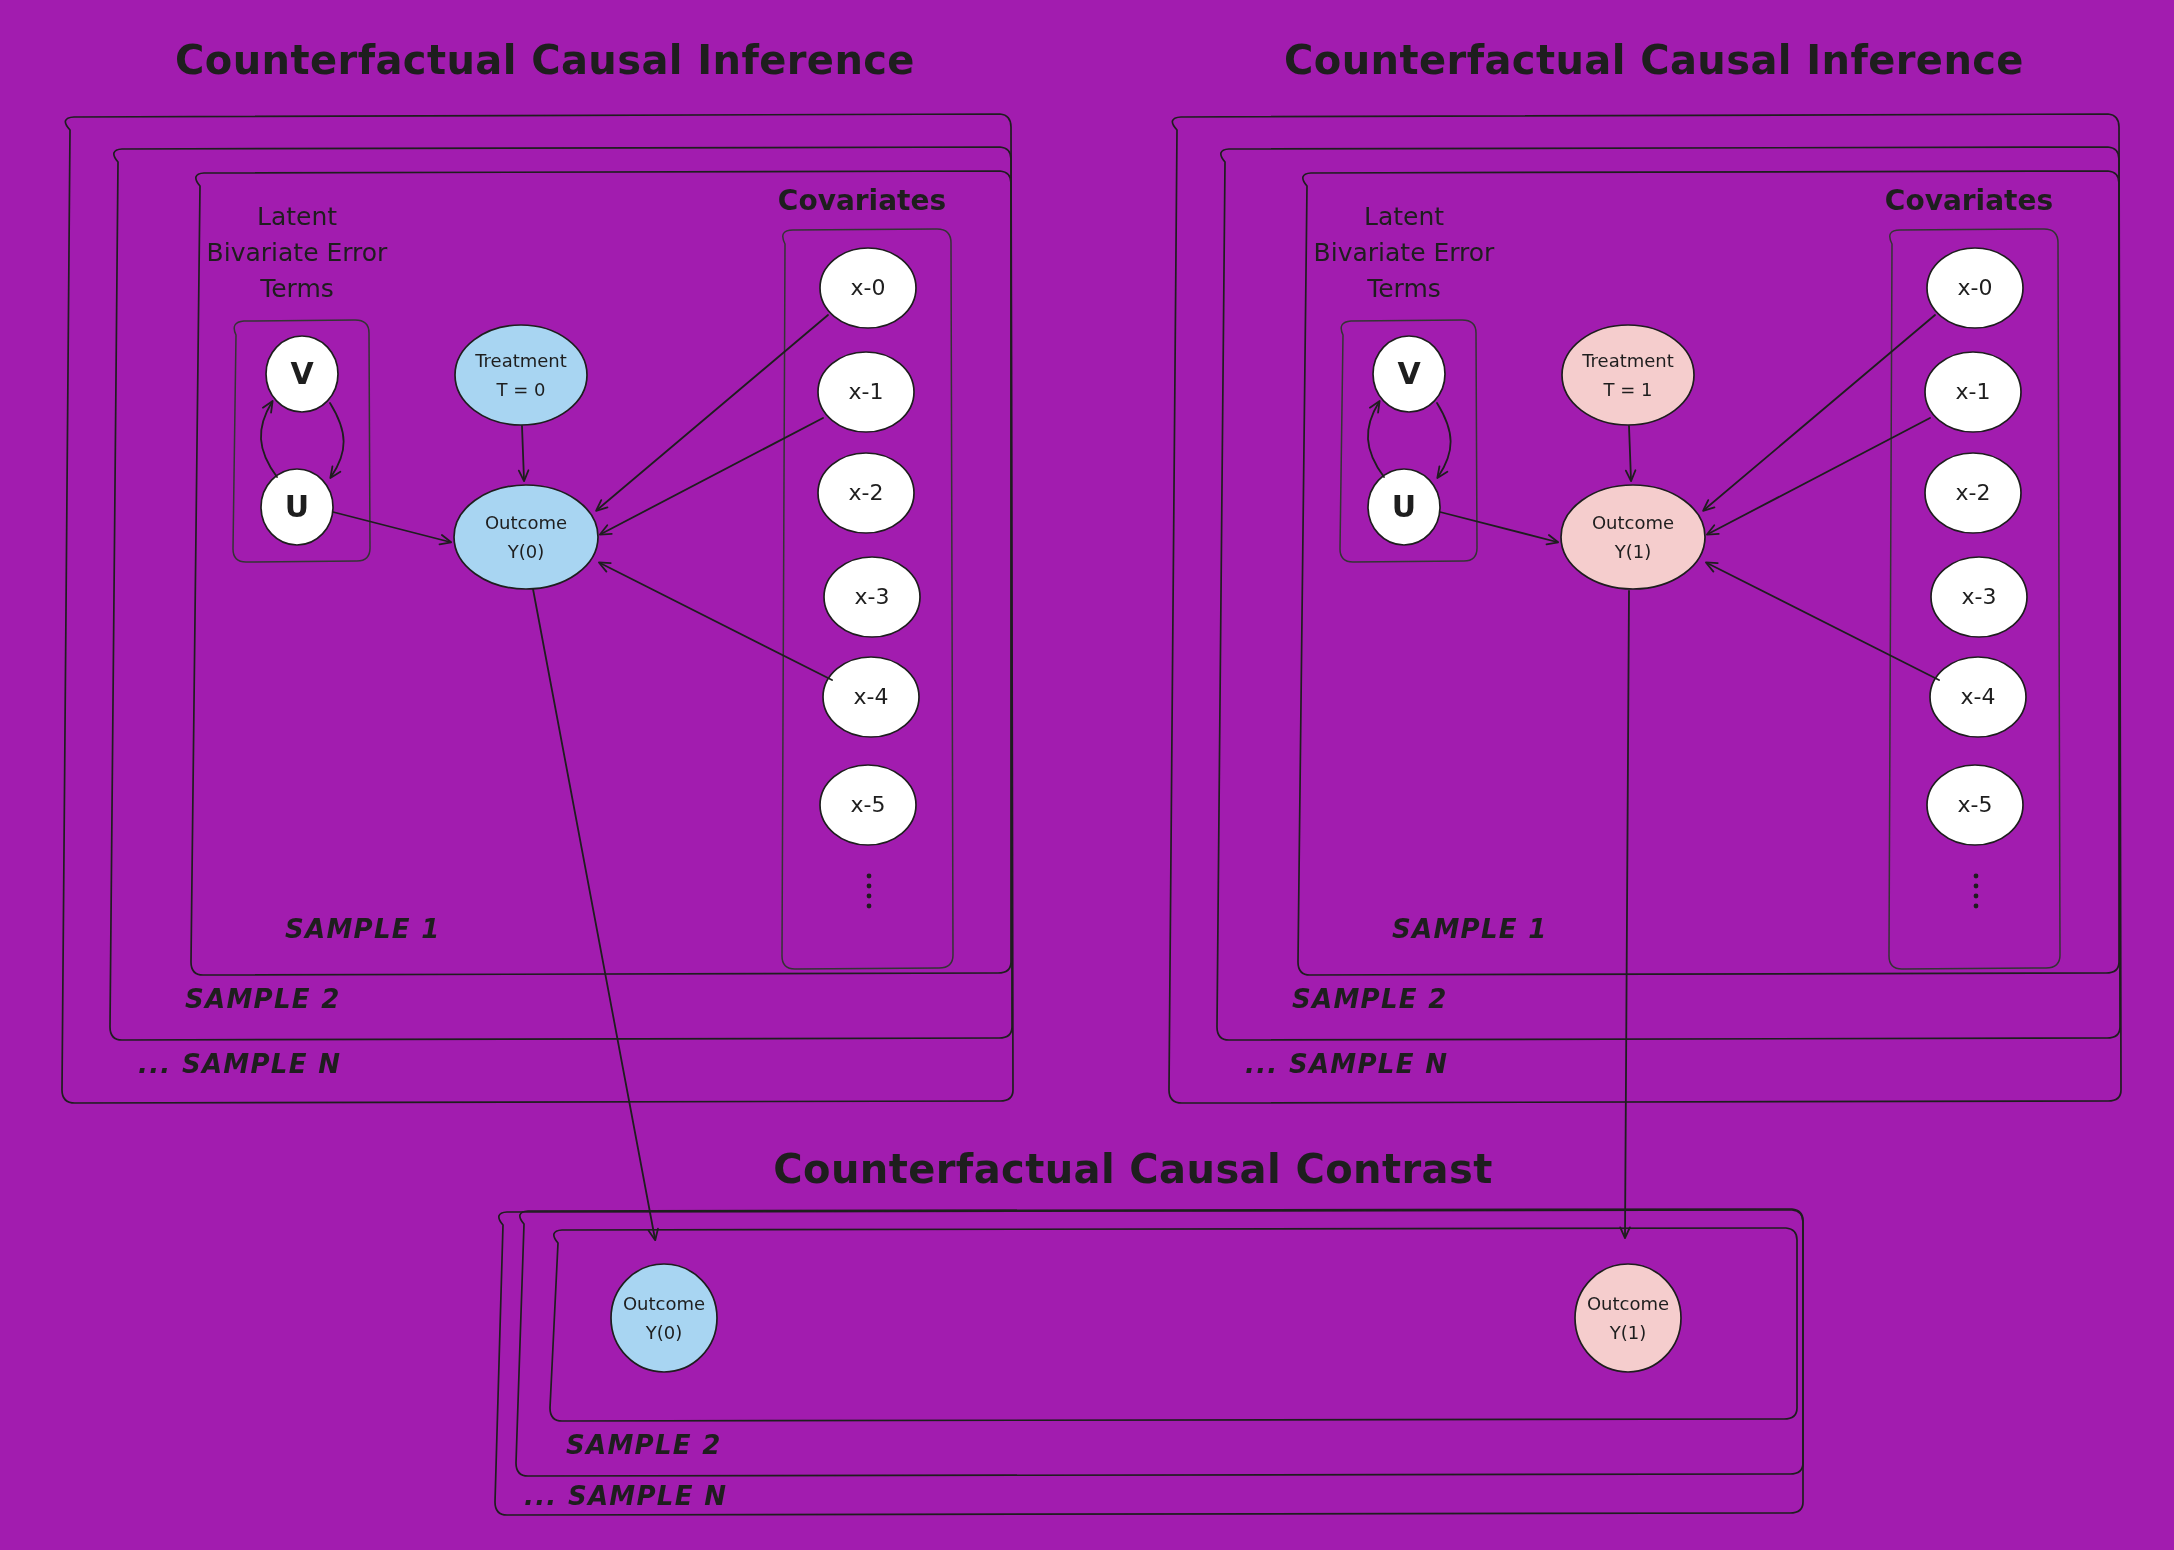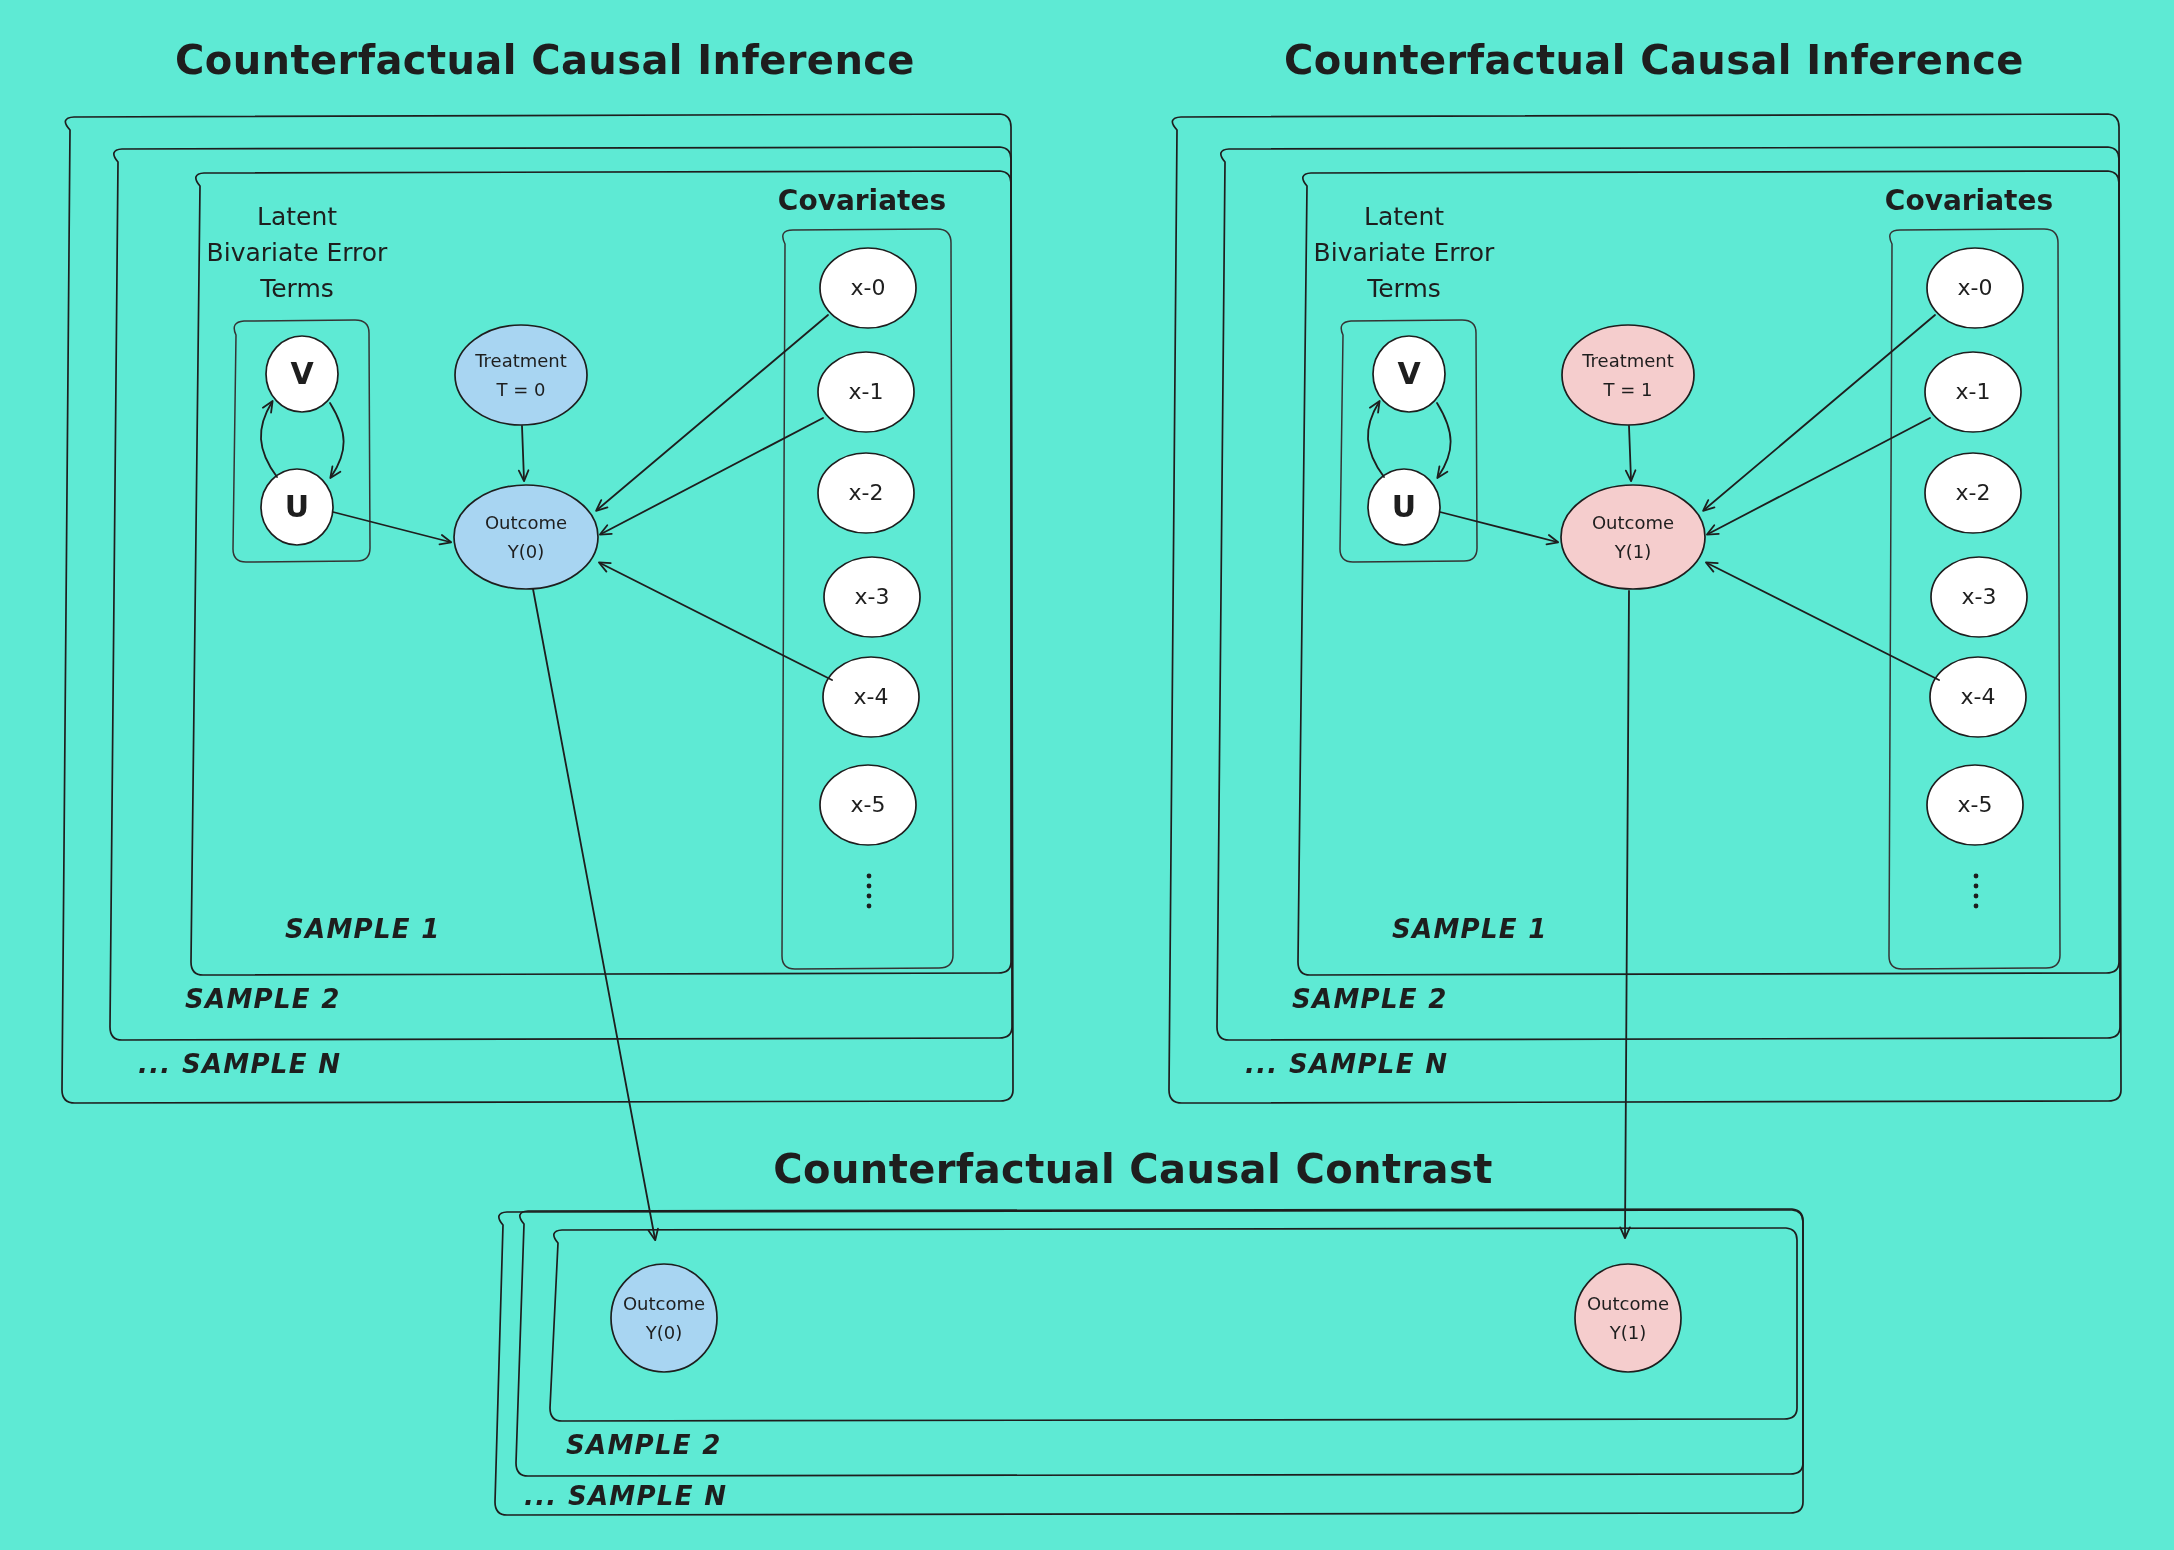--- a/index.html
+++ b/index.html
@@ -5,21 +5,21 @@
 <style>
   html, body {
     margin: 0;
     padding: 0;
     background: #ffffff;
   }
   #stage {
     position: relative;
     width: 2174px;
     height: 1550px;
-    background: #5eead4;
+    background: #a21caf;
     overflow: hidden;
     font-family: "DejaVu Sans", sans-serif;
   }
   svg#canvas {
     position: absolute;
     inset: 0;
     width: 2174px;
     height: 1550px;
     display: block;
   }

